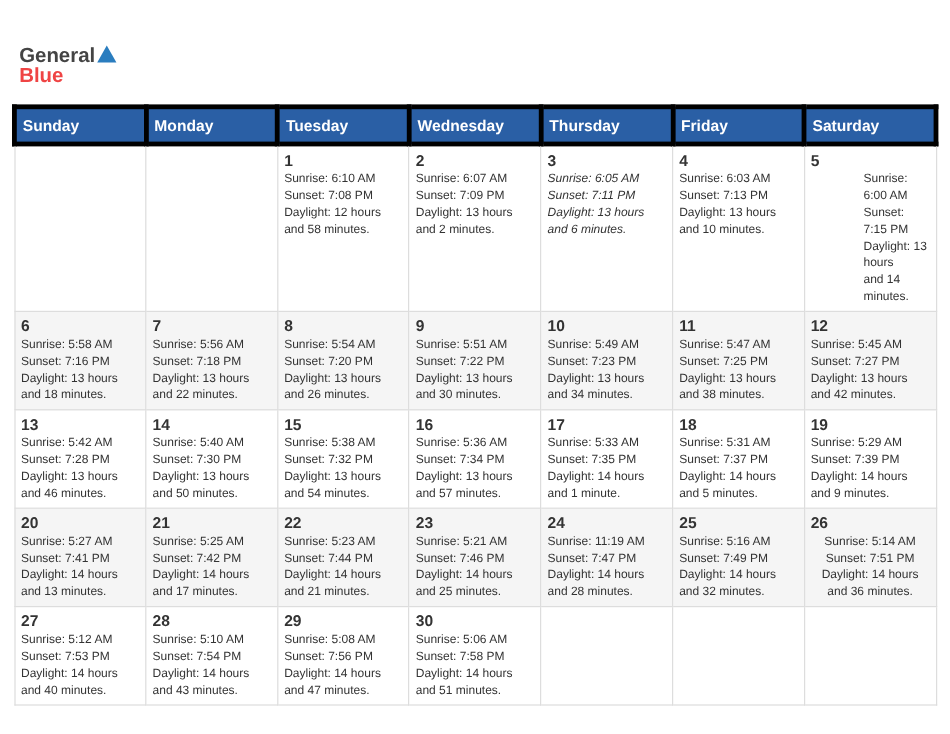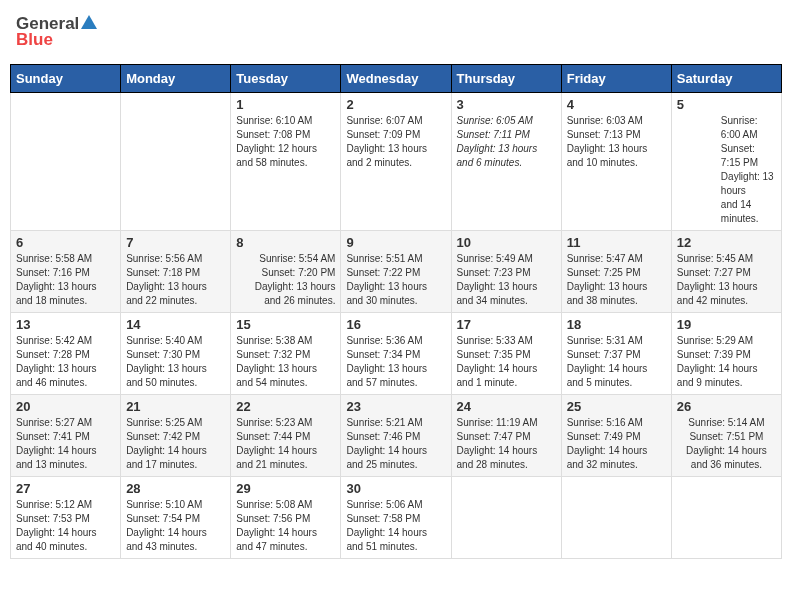--- a/index.html
+++ b/index.html
@@ -9,20 +9,21 @@
       width: 792px;
       min-height: 612px;
       padding: 10px;
     }
     .header {
       display: flex;
       justify-content: space-between;
       align-items: flex-start;
       margin-bottom: 10px;
       padding: 4px 6px;
+      margin-top: 23px;
     }
     .logo {
       display: flex;
       flex-direction: column;
       align-items: flex-start;
     }
     .logo-line {
       display: flex;
       align-items: center;
     }
@@ -52,21 +53,21 @@
       width: 100%;
       border-collapse: collapse;
       border: 1px solid #ccc;
     }
     .calendar th {
       background-color: #2a5fa5;
       color: #fff;
       text-align: left;
       padding: 6px 5px;
       font-size: 13px;
-      border: 1px solid #000000;
+      border: 4px solid #000000;
     }
     .calendar td {
       vertical-align: top;
       padding: 4px 5px;
       border: 1px solid #ddd;
       width: 110px;
       min-height: 80px;
       font-size: 10.5px;
       color: #333;
       background: #fff;
@@ -168,21 +169,21 @@
         </td>
         <td>
           <span class="day-number">7</span>
           <div class="day-info" style="white-space: pre-line;">Sunrise: 5:56 AM
 Sunset: 7:18 PM
 Daylight: 13 hours
 and 22 minutes.</div>
         </td>
         <td>
           <span class="day-number">8</span>
-          <div class="day-info" style="white-space: pre-line; text-align: right;">Sunrise: 5:54 AM
+          <div class="day-info" style="white-space: pre-line;">Sunrise: 5:54 AM
 Sunset: 7:20 PM
 Daylight: 13 hours
 and 26 minutes.</div>
         </td>
         <td>
           <span class="day-number">9</span>
           <div class="day-info" style="white-space: pre-line;">Sunrise: 5:51 AM
 Sunset: 7:22 PM
 Daylight: 13 hours
 and 30 minutes.</div>

